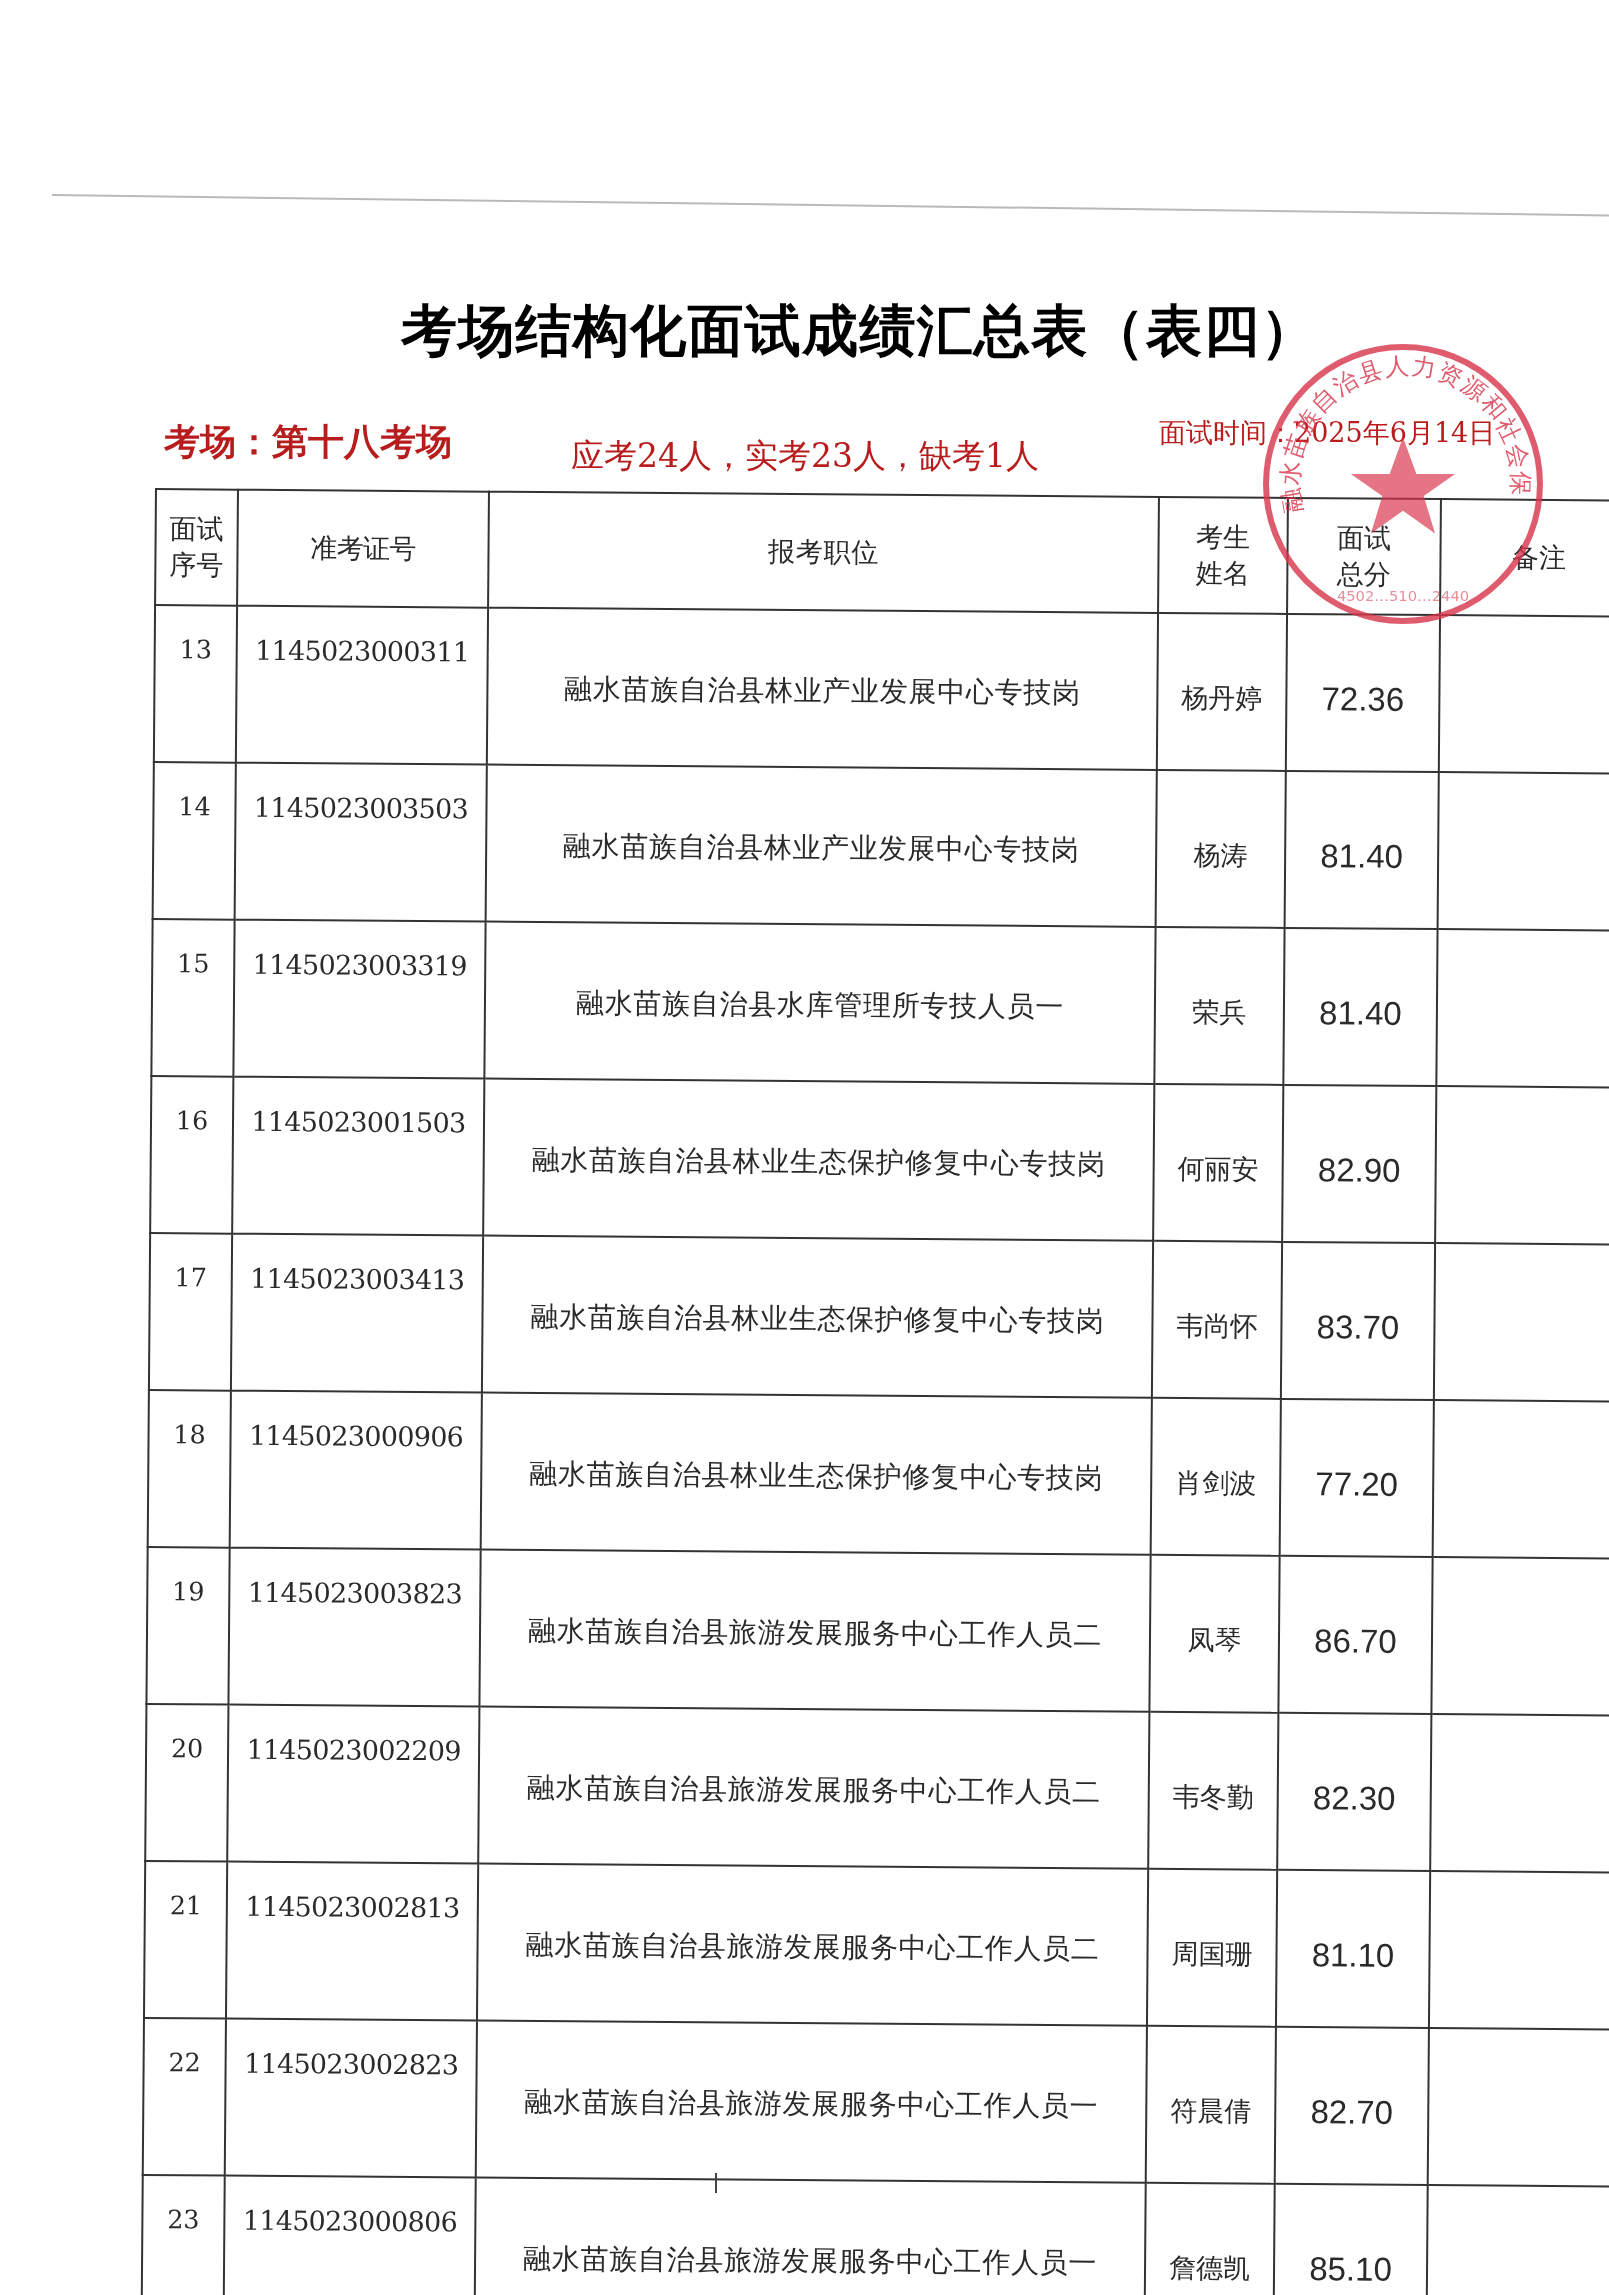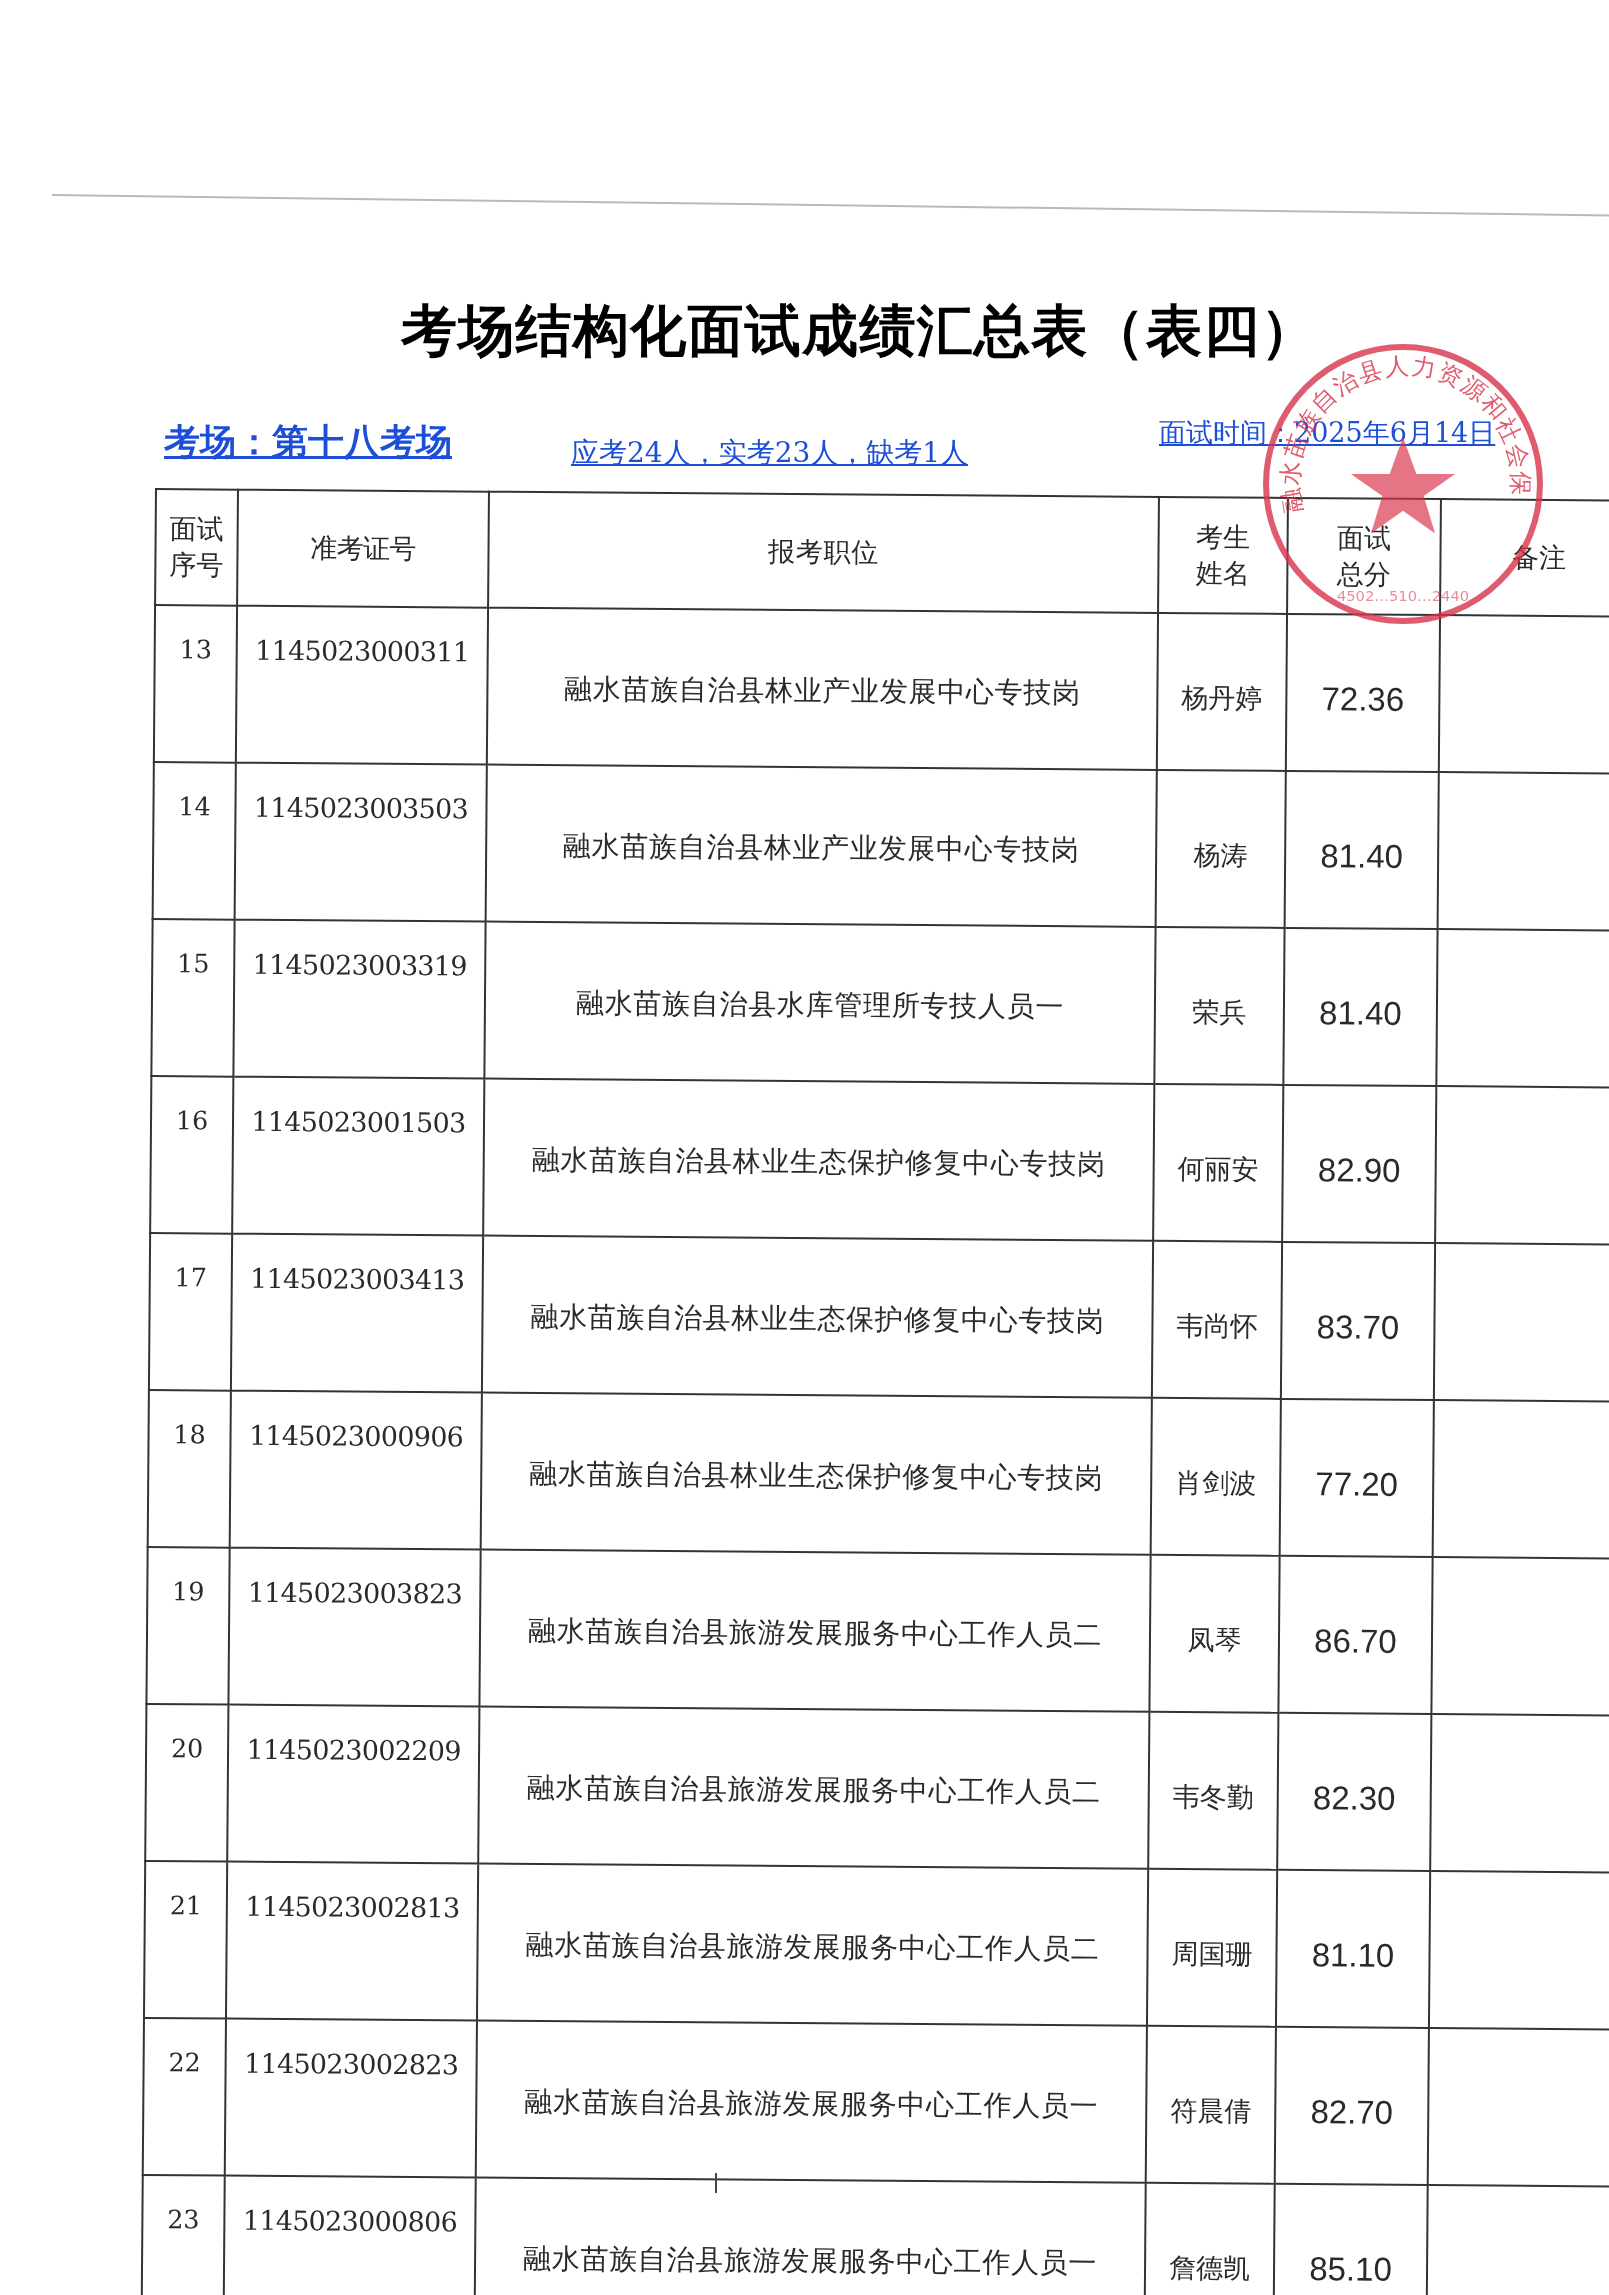--- a/index.html
+++ b/index.html
@@ -10,23 +10,23 @@
     }
     .top-rule {
       position: absolute; left: 52px; top: 194px; width: 1563px; height: 2px;
       background: #b9b9b9; transform: rotate(0.75deg); transform-origin: left center;
     }
     .doc-title {
       position: absolute; left: 401px; top: 294px; width: 1002px;
       font-family: "DejaVu Serif", serif; font-weight: bold; font-size: 56px;
       letter-spacing: 1.3px; color: #000000;
     }
-    .meta-row { position: absolute; top: 420px; font-size: 32px; color: #1d4ed8; text-decoration: underline; }
+    .meta-row { position: absolute; top: 420px; font-size: 32px; color: #b91c1c; }
     .meta-venue { left: 164px; font-weight: bold; font-size: 36px; top: 418px; }
-    .meta-counts { left: 571px; font-size: 28px; top: 434px; }
+    .meta-counts { left: 571px; font-size: 33px; top: 434px; }
     .meta-date { left: 1159px; font-size: 27px; top: 415px; }
 
     .table-wrap {
       position: absolute; left: 155px; top: 488px; width: 1470px;
       transform: rotate(0.45deg); transform-origin: left top;
     }
     table.score-table {
       border-collapse: collapse; table-layout: fixed; width: 1470px;
     }
     table.score-table td, table.score-table th {

